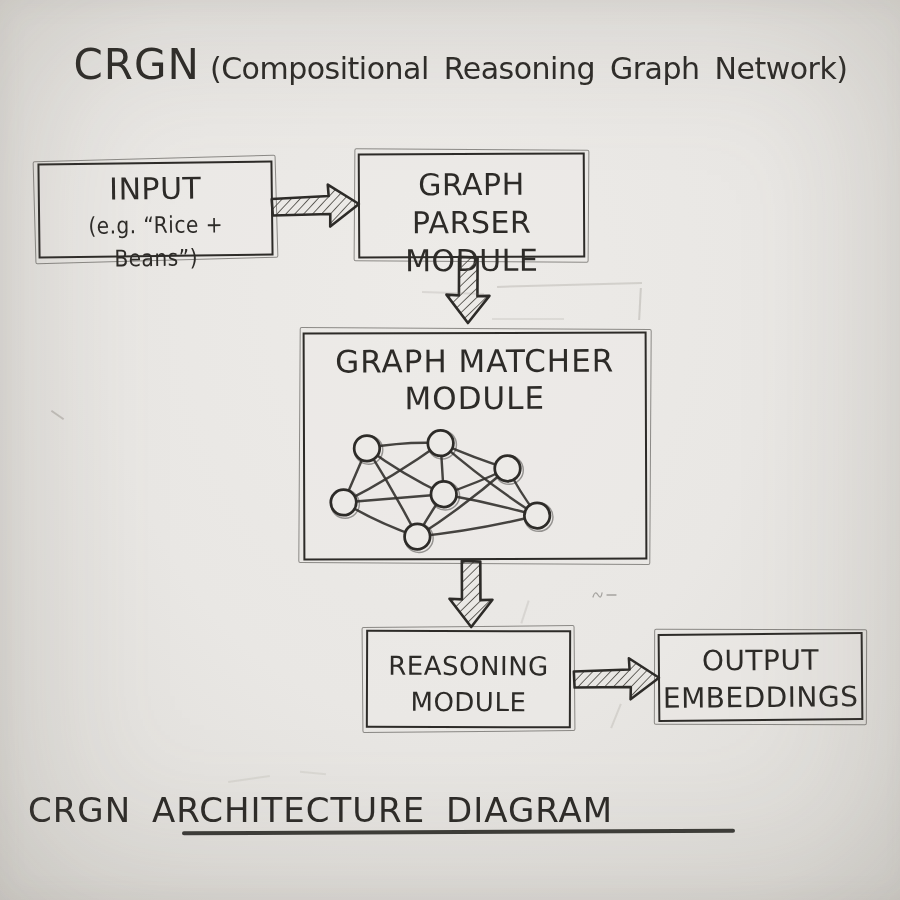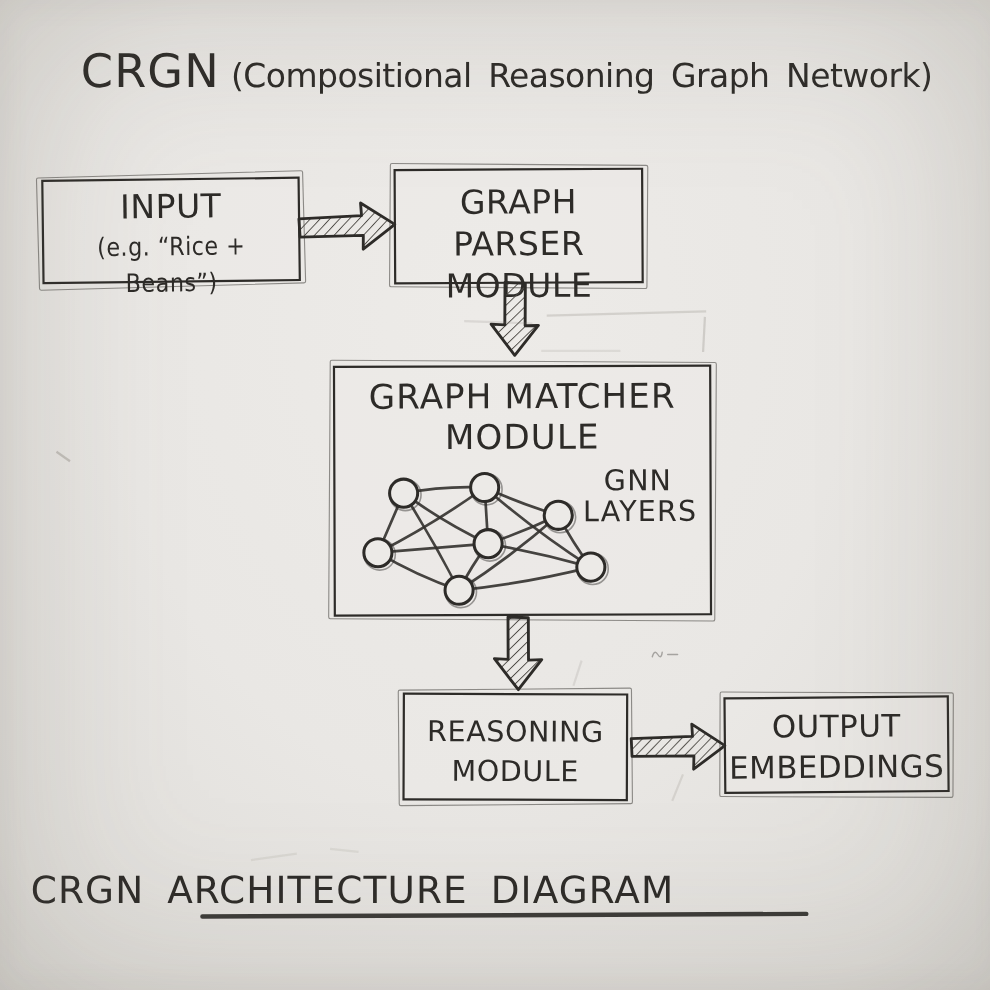--- a/index.html
+++ b/index.html
@@ -154,24 +154,20 @@
         <circle cx="140" cy="163" r="13" class="node"></circle>
         <circle cx="236.6" cy="186.6" r="14.5" class="node-ghost"></circle>
         <circle cx="235" cy="185" r="13" class="node"></circle>
         <circle cx="114.6" cy="207.6" r="14.5" class="node-ghost"></circle>
         <circle cx="113" cy="206" r="13" class="node"></circle>
       </svg>
     <div class="matcher-title">
       <div>GRAPH MATCHER</div>
       <div>MODULE</div>
     </div>
-    <div class="gnn-label">
-      <div>GNN</div>
-      <div>LAYERS</div>
-    </div>
   </div>
 
   <div class="arrow arrow-down-2">
     <svg width="48" height="70" viewBox="0 0 48 70">
       <path d="M14.5 1 L15 39.5 L2.5 39 L24.5 67 L45.5 39.5 L33.5 40 L33 1.5 Z"></path>
     </svg>
   </div>
 
   <div class="box box-reasoning hand">
     <div class="line t1">REASONING</div>

